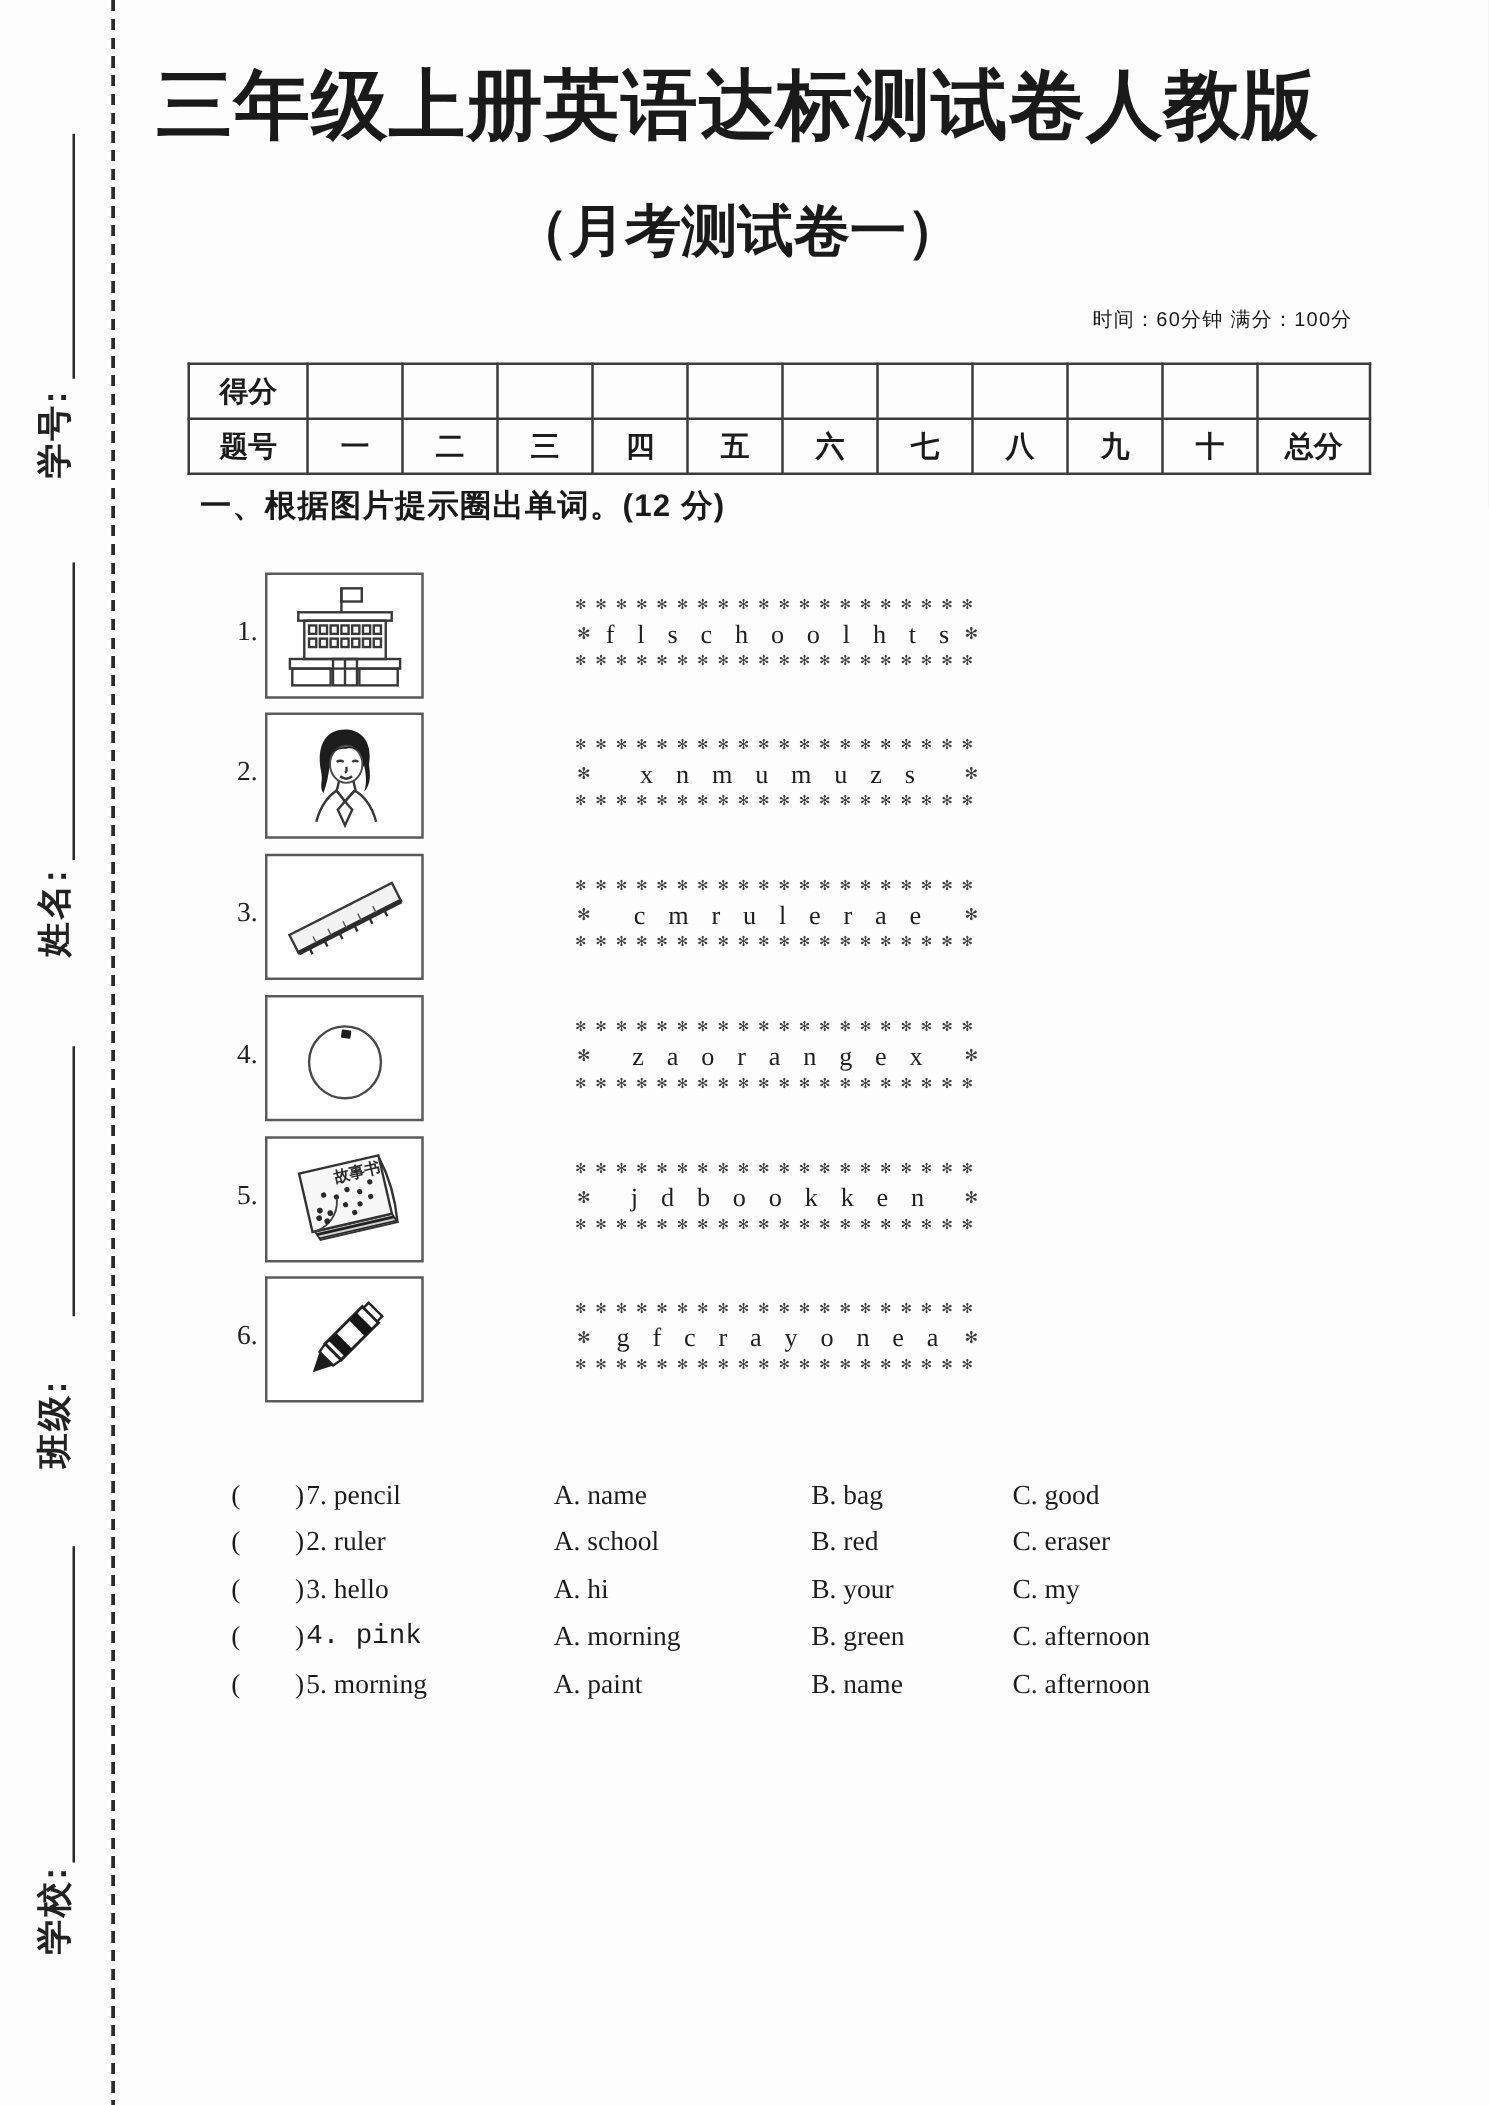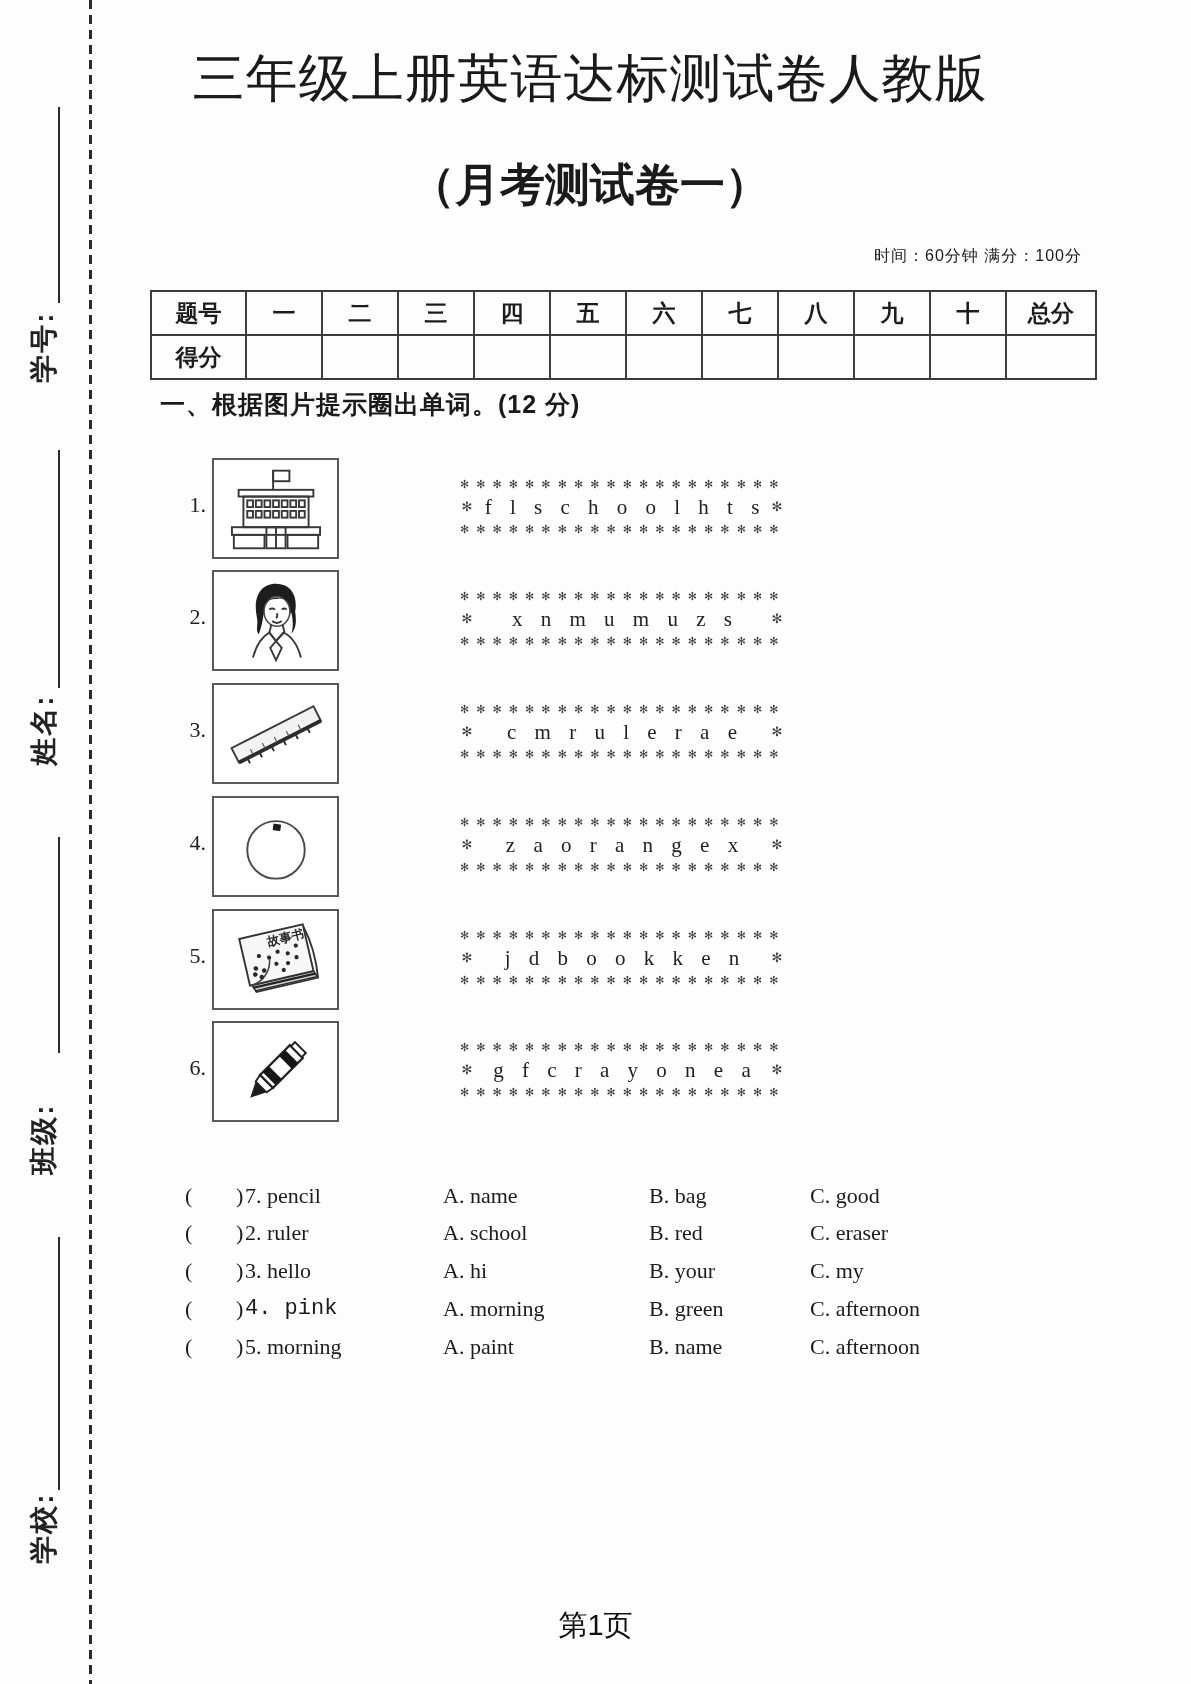--- a/index.html
+++ b/index.html
@@ -8,21 +8,21 @@
 
   
   .cut-line{position:absolute;left:89px;top:0;width:3px;height:1684px;
             background:repeating-linear-gradient(to bottom,#2b2b2b 0 9px,transparent 9px 15px);}
   .side-line{position:absolute;left:58px;width:2px;background:#2a2a2a;}
   .side-label{position:absolute;left:2px;width:84px;height:30px;line-height:30px;text-align:center;
               transform:rotate(-90deg);font-size:28px;font-weight:600;letter-spacing:2px;color:#222;}
 
   
   .title{position:absolute;left:95px;top:44px;width:990px;text-align:center;
-         font-size:52px;font-weight:400;letter-spacing:1px;white-space:nowrap;}
+         font-size:61px;font-weight:700;letter-spacing:1px;white-space:nowrap;}
   .subtitle{position:absolute;left:95px;top:155px;width:990px;text-align:center;
             font-size:45px;font-weight:800;font-family:Liberation Mono, monospace;}
   .meta{position:absolute;left:150px;top:246px;width:932px;text-align:right;
         font-size:16px;font-weight:500;letter-spacing:1px;}
 
   
   .score-table-wrap{position:absolute;left:150px;top:290px;}
   table.score{border-collapse:collapse;table-layout:fixed;}
   table.score td{border:2px solid #3c3c3c;height:40px;text-align:center;vertical-align:middle;
                  font-family:"Liberation Serif",serif;font-size:23px;font-weight:700;color:#1c1c1c;}
@@ -88,46 +88,46 @@
           <col style="width:76px">
           <col style="width:76px">
           <col style="width:76px">
         <col style="width:76px">
           <col style="width:76px">
           <col style="width:76px">
           <col style="width:90px">
       </colgroup>
       <tbody>
           <tr>
+        <td>得分</td>
+        <td></td>
+        <td></td>
+        <td></td>
+        <td></td>
+        <td></td>
+        <td></td>
+        <td></td>
+        <td></td>
+        <td></td>
+        <td></td>
+        <td></td>
+      </tr>
+      <tr>
         <td>题号</td>
         <td>一</td>
         <td>二</td>
         <td>三</td>
         <td>四</td>
         <td>五</td>
         <td>六</td>
         <td>七</td>
         <td>八</td>
         <td>九</td>
         <td>十</td>
         <td>总分</td>
-      </tr>
-      <tr>
-        <td>得分</td>
-        <td></td>
-        <td></td>
-        <td></td>
-        <td></td>
-        <td></td>
-        <td></td>
-        <td></td>
-        <td></td>
-        <td></td>
-        <td></td>
-        <td></td>
       </tr>
     </tbody>
       </table>
   </div>
 
   <div class="sec-heading" style="top:388px;">一、根据图片提示圈出单词。(12 分)</div>
 
   <div class="item-num" style="top:492px;">1.</div>
   <div class="imgbox" style="top:458px;">
     <svg width="118" height="92" viewBox="0 0 120 96">
@@ -343,14 +343,13 @@
   </div>
   <div class="s2row" style="top:1334px;">
     <span class="p-open">(</span>
     <span class="qtext">)</span>
     <span style="left:60px;">5. morning</span>
     <span class="optA">A. paint</span>
     <span class="optB">B. name</span>
     <span class="optC">C. afternoon</span>
   </div>
 
-  <div class="footer">第1页</div>
 </div>
 
 </body></html>

